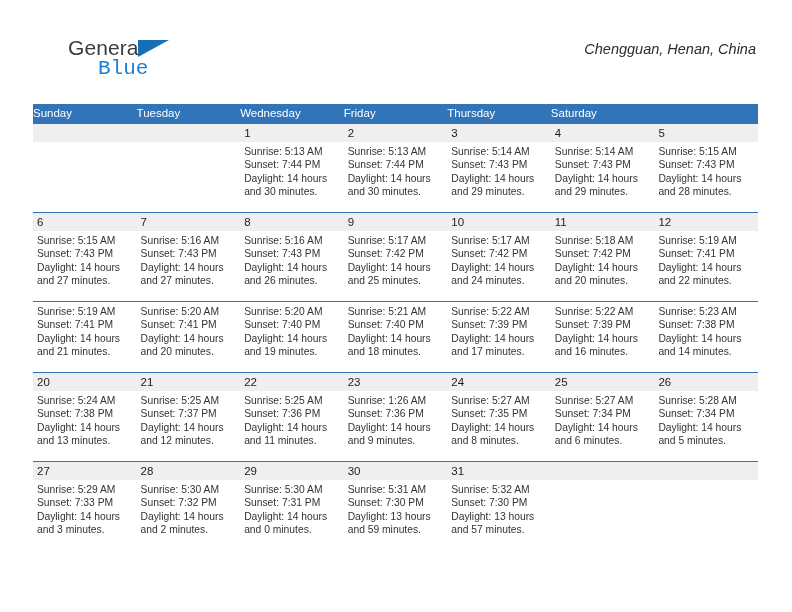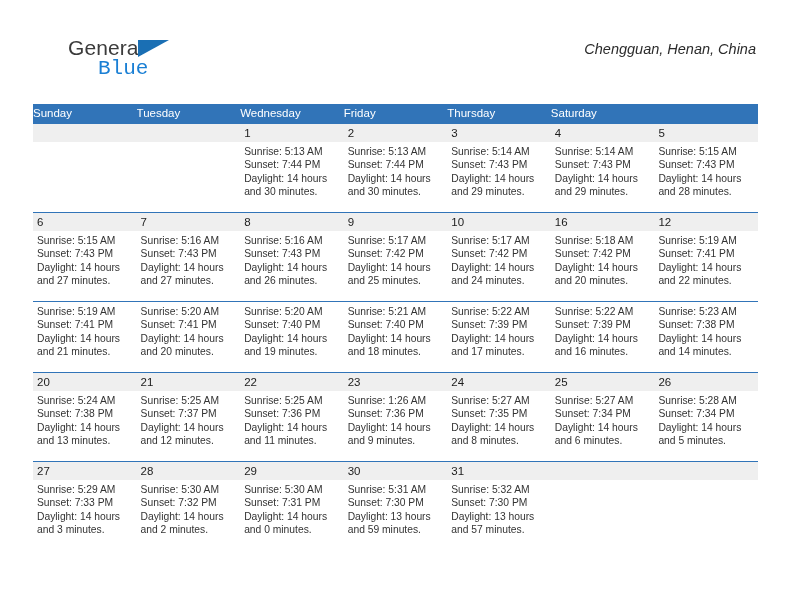--- a/index.html
+++ b/index.html
@@ -239,21 +239,21 @@
       </div>
     </div>
 
     <div class="week">
       <div class="week-numbers">
         <div class="num-cell">6</div>
         <div class="num-cell">7</div>
         <div class="num-cell">8</div>
         <div class="num-cell">9</div>
         <div class="num-cell">10</div>
-        <div class="num-cell">16</div>
+        <div class="num-cell">11</div>
         <div class="num-cell">12</div>
       </div>
       <div class="week-details">
         <div class="detail-cell">
           <div class="detail-line">Sunrise: 5:15 AM</div>
           <div class="detail-line">Sunset: 7:43 PM</div>
           <div class="detail-line">Daylight: 14 hours</div>
           <div class="detail-line">and 27 minutes.</div>
         </div>
         <div class="detail-cell">

